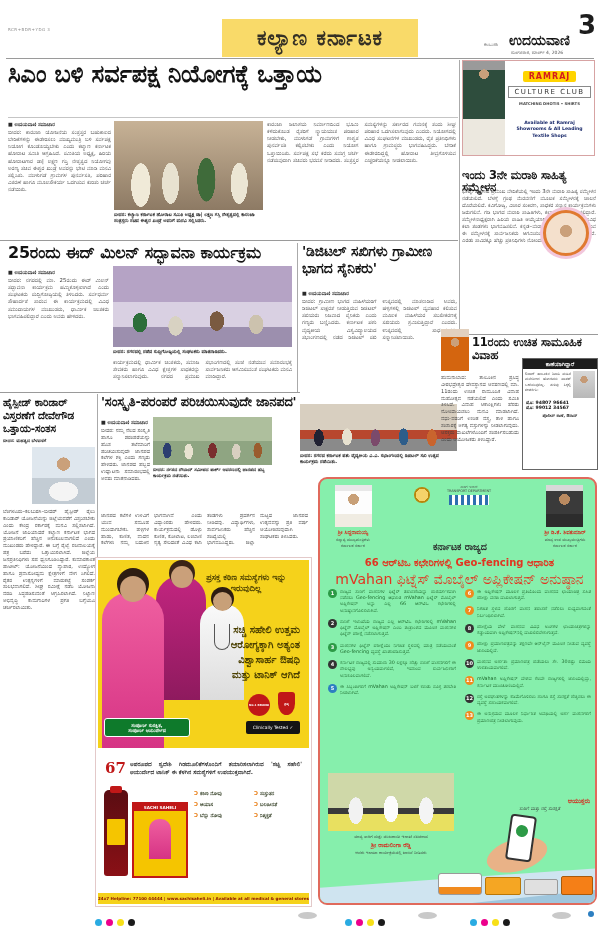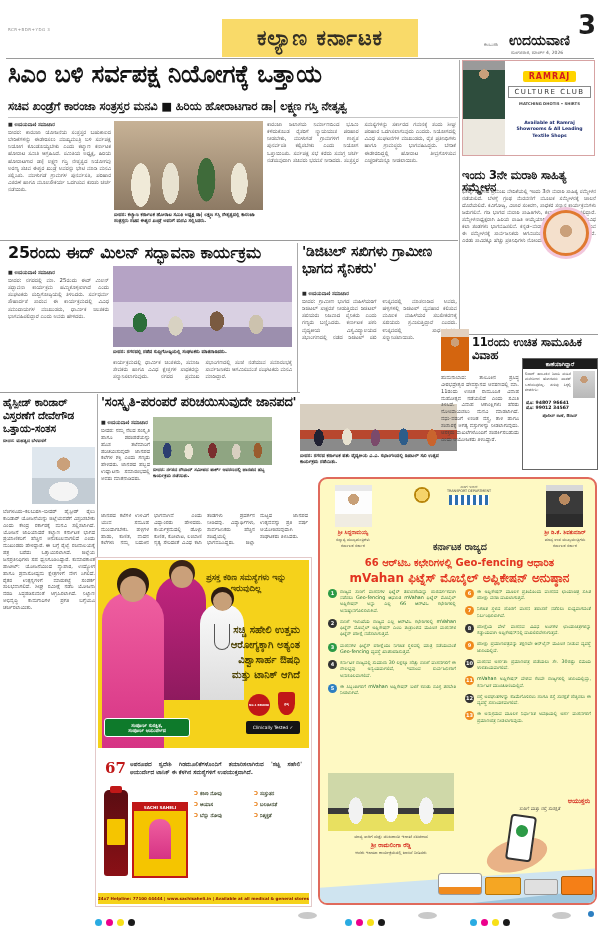--- a/index.html
+++ b/index.html
@@ -10,21 +10,21 @@
 .hl{font-weight:bold;color:#131313;letter-spacing:-.2px;line-height:1.08}
 .by{font-size:5px;font-weight:bold;color:#2a2a2a}
 .bt{font-size:5.4px;line-height:1.32;text-align:justify;color:#3c3c3c;overflow:hidden}
 .cap{font-size:4.8px;line-height:1.3;font-weight:bold;color:#1d1d1d;overflow:hidden}
 .rule-h{background:#9a9a9a;height:1px}
 .rule-v{background:#aaa;width:1px}
 .photo{overflow:hidden}
 .c2{column-count:2;column-gap:6px}
 .c4{column-count:4;column-gap:5px}
 
-.gov{border:2px solid #e06a5c;border-radius:9px;background:#fef9c3;overflow:hidden}
+.gov{border:2px solid #e06a5c;border-radius:9px;background:#86efac;overflow:hidden}
 .gitem{display:flex;gap:3px;margin-bottom:5px;align-items:flex-start}
 .gnum{flex:0 0 9px;height:9px;border-radius:50%;color:#fff;font-size:5px;line-height:9px;
   text-align:center;font-weight:bold}
 .gtx{font-size:4.8px;line-height:1.3;color:#1e6b2e;text-align:justify}
 .c-green{background:#2c9a46}.c-orange{background:#f08a1d}.c-dark{background:#333}.c-blue{background:#2d7fc1}
 .wave1{position:absolute;left:-12px;bottom:-16px;width:120%;height:42px;background:#cfe4f0;transform:rotate(-4deg)}
 .wave2{position:absolute;left:-12px;bottom:-26px;width:120%;height:26px;background:#9fc6dd;transform:rotate(-6deg)}
 
 .sachi{background:#fff;border:1px solid #e3c9c9;overflow:hidden}
 .sitem{display:flex;gap:2px;margin-bottom:4px;align-items:center}
@@ -45,21 +45,20 @@
        display:flex;align-items:center;justify-content:center">
     <span style="font-size:21px;font-weight:bold;color:#353025;letter-spacing:1px">ಕಲ್ಯಾಣ ಕರ್ನಾಟಕ</span>
   </div>
   <div class="abs" style="left:556px;top:10px;width:40px;text-align:right;font-size:26px;font-weight:bold;color:#1d1d1d">3</div>
   <div class="abs" style="left:484px;top:42px;font-size:4.5px;color:#555">ಕಲಬುರಗಿ</div>
   <div class="abs" style="left:509px;top:32px;font-size:14px;font-weight:bold;color:#161616">ಉದಯವಾಣಿ</div>
   <div class="abs" style="left:511px;top:50px;font-size:4.5px;color:#555">ಮಂಗಳವಾರ, ಮಾರ್ಚ್ 4, 2026</div>
   <div class="abs rule-h" style="left:6px;top:58px;width:588px"></div>
 
   <div class="abs hl" style="left:8px;top:62px;width:450px;font-size:24px">ಸಿಎಂ ಬಳಿ ಸರ್ವಪಕ್ಷ ನಿಯೋಗಕ್ಕೆ ಒತ್ತಾಯ</div>
-  <div class="abs hl" style="left:8px;top:100px;width:450px;font-size:11.5px">ಸಚಿವ ಖಂಡ್ರೆಗೆ ಕಾರಂಜಾ ಸಂತ್ರಸ್ತರ ಮನವಿ ■ ಹಿರಿಯ ಹೋರಾಟಗಾರ ಡಾ| ಲಕ್ಷ್ಮಣ ಗಸ್ತಿ ನೇತೃತ್ವ</div>
   <div class="abs rule-h" style="left:8px;top:117px;width:450px;background:#c5c5c5"></div>
   <div class="abs by" style="left:8px;top:121px">■ ಉದಯವಾಣಿ ಸಮಾಚಾರ</div>
   <div class="abs bt" style="left:8px;top:129px;width:103px;height:109px">ಬೀದರ: ಕಾರಂಜಾ ಯೋಜನೆಯ ಸಂತ್ರಸ್ತರ ಬಹುಕಾಲದ ಬೇಡಿಕೆಗಳನ್ನು ಈಡೇರಿಸಲು ಮುಖ್ಯಮಂತ್ರಿ ಬಳಿ ಸರ್ವಪಕ್ಷ ನಿಯೋಗ ಕೊಂಡೊಯ್ಯಬೇಕು ಎಂದು ಕಲ್ಯಾಣ ಕರ್ನಾಟಕ ಹೋರಾಟ ಸಮಿತಿ ಆಗ್ರಹಿಸಿದೆ. ಸಮಿತಿಯ ಅಧ್ಯಕ್ಷ, ಹಿರಿಯ ಹೋರಾಟಗಾರ ಡಾ| ಲಕ್ಷ್ಮಣ ಗಸ್ತಿ ನೇತೃತ್ವದ ನಿಯೋಗವು ಅರಣ್ಯ ಸಚಿವ ಈಶ್ವರ ಖಂಡ್ರೆ ಅವರನ್ನು ಭೇಟಿ ಮಾಡಿ ಮನವಿ ಸಲ್ಲಿಸಿತು. ಮುಳುಗಡೆ ಗ್ರಾಮಗಳ ಪುನರ್ವಸತಿ, ಪರಿಹಾರ ವಿತರಣೆ ಹಾಗೂ ಮೂಲಸೌಕರ್ಯ ಒದಗಿಸುವ ಕುರಿತು ಚರ್ಚೆ ನಡೆಯಿತು.</div>
   <div class="abs photo" style="left:114px;top:121px;width:149px;height:89px;
        background:radial-gradient(ellipse 16px 36px at 18% 72%,#f0ead8 0 60%,transparent 61%),
                   radial-gradient(ellipse 14px 34px at 38% 70%,#e8e2d0 0 60%,transparent 61%),
                   radial-gradient(ellipse 15px 36px at 62% 66%,#3f6b3a 0 60%,transparent 61%),
                   radial-gradient(ellipse 14px 34px at 84% 70%,#ece6d4 0 60%,transparent 61%),
                   linear-gradient(180deg,#c7b296,#8d7a64)"></div>
   <div class="abs cap" style="left:114px;top:212px;width:149px;height:26px">ಬೀದರ: ಕಲ್ಯಾಣ ಕರ್ನಾಟಕ ಹೋರಾಟ ಸಮಿತಿ ಅಧ್ಯಕ್ಷ ಡಾ| ಲಕ್ಷ್ಮಣ ಗಸ್ತಿ ನೇತೃತ್ವದಲ್ಲಿ ಕಾರಂಜಾ ಸಂತ್ರಸ್ತರು ಸಚಿವ ಈಶ್ವರ ಖಂಡ್ರೆ ಅವರಿಗೆ ಮನವಿ ಸಲ್ಲಿಸಿದರು.</div>
@@ -180,21 +179,21 @@
 
       <div class="abs photo" style="left:226px;top:6px;width:37px;height:42px;
            background:radial-gradient(circle 9px at 50% 34%,#b98a60 0 60%,transparent 61%),
                       linear-gradient(180deg,#d8d8d8 0 15%,#3a3a3a 15% 70%,#2c2c2c 70%)"></div>
       <div class="abs" style="left:212px;top:50px;width:66px;text-align:center;font-size:5.5px;font-weight:bold;color:#d42b1f">ಶ್ರೀ ಡಿ.ಕೆ. ಶಿವಕುಮಾರ್</div>
       <div class="abs" style="left:212px;top:58px;width:66px;text-align:center;font-size:4.2px;color:#333">ಮಾನ್ಯ ಉಪ ಮುಖ್ಯಮಂತ್ರಿಗಳು</div>
       <div class="abs" style="left:212px;top:64px;width:66px;text-align:center;font-size:4.2px;color:#333">ಕರ್ನಾಟಕ ಸರ್ಕಾರ</div>
 
       <div class="abs" style="left:70px;top:62px;width:140px;text-align:center;font-size:9.5px;font-weight:bold;color:#2b2b2b">ಕರ್ನಾಟಕ ರಾಜ್ಯದ</div>
       <div class="abs" style="left:6px;top:78px;width:267px;text-align:center;font-size:10px;font-weight:800;color:#e23420">66 ಆರ್‌ಟಿಒ ಕಛೇರಿಗಳಲ್ಲಿ Geo-fencing ಆಧಾರಿತ</div>
-      <div class="abs" style="left:6px;top:92px;width:267px;text-align:center;font-size:12px;font-weight:700;color:#e23420">mVahan ಫಿಟ್ನೆಸ್ ಮೊಬೈಲ್ ಅಪ್ಲಿಕೇಷನ್ ಅನುಷ್ಠಾನ</div>
+      <div class="abs" style="left:6px;top:92px;width:267px;text-align:center;font-size:14px;font-weight:400;color:#e23420">mVahan ಫಿಟ್ನೆಸ್ ಮೊಬೈಲ್ ಅಪ್ಲಿಕೇಷನ್ ಅನುಷ್ಠಾನ</div>
 
       <div class="abs" style="left:8px;top:110px;width:128px">
         <div class="gitem">
             <span class="gnum c-green">1</span>
             <span class="gtx">ರಾಜ್ಯದ ಸಾರಿಗೆ ವಾಹನಗಳ ಫಿಟ್ನೆಸ್ ತಪಾಸಣೆಯನ್ನು ಪಾರದರ್ಶಕವಾಗಿ ನಡೆಸಲು Geo-fencing ಆಧಾರಿತ mVahan ಫಿಟ್ನೆಸ್ ಮೊಬೈಲ್ ಅಪ್ಲಿಕೇಷನ್ ಅನ್ನು ಎಲ್ಲ 66 ಆರ್‌ಟಿಒ ಕಛೇರಿಗಳಲ್ಲಿ ಅನುಷ್ಠಾನಗೊಳಿಸಲಾಗಿದೆ.</span>
           </div>
         <div class="gitem">
             <span class="gnum c-dark">2</span>
             <span class="gtx">ಸಾರಿಗೆ ಇಲಾಖೆಯ ರಾಜ್ಯದ ಎಲ್ಲ ಆರ್‌ಟಿಒ ಕಛೇರಿಗಳಲ್ಲಿ mVahan ಫಿಟ್ನೆಸ್ ಮೊಬೈಲ್ ಅಪ್ಲಿಕೇಷನ್ ಎಂಬ ತಂತ್ರಾಂಶದ ಮೂಲಕ ವಾಹನಗಳ ಫಿಟ್ನೆಸ್ ಪರೀಕ್ಷೆ ನಡೆಸಲಾಗುತ್ತದೆ.</span>
           </div>

